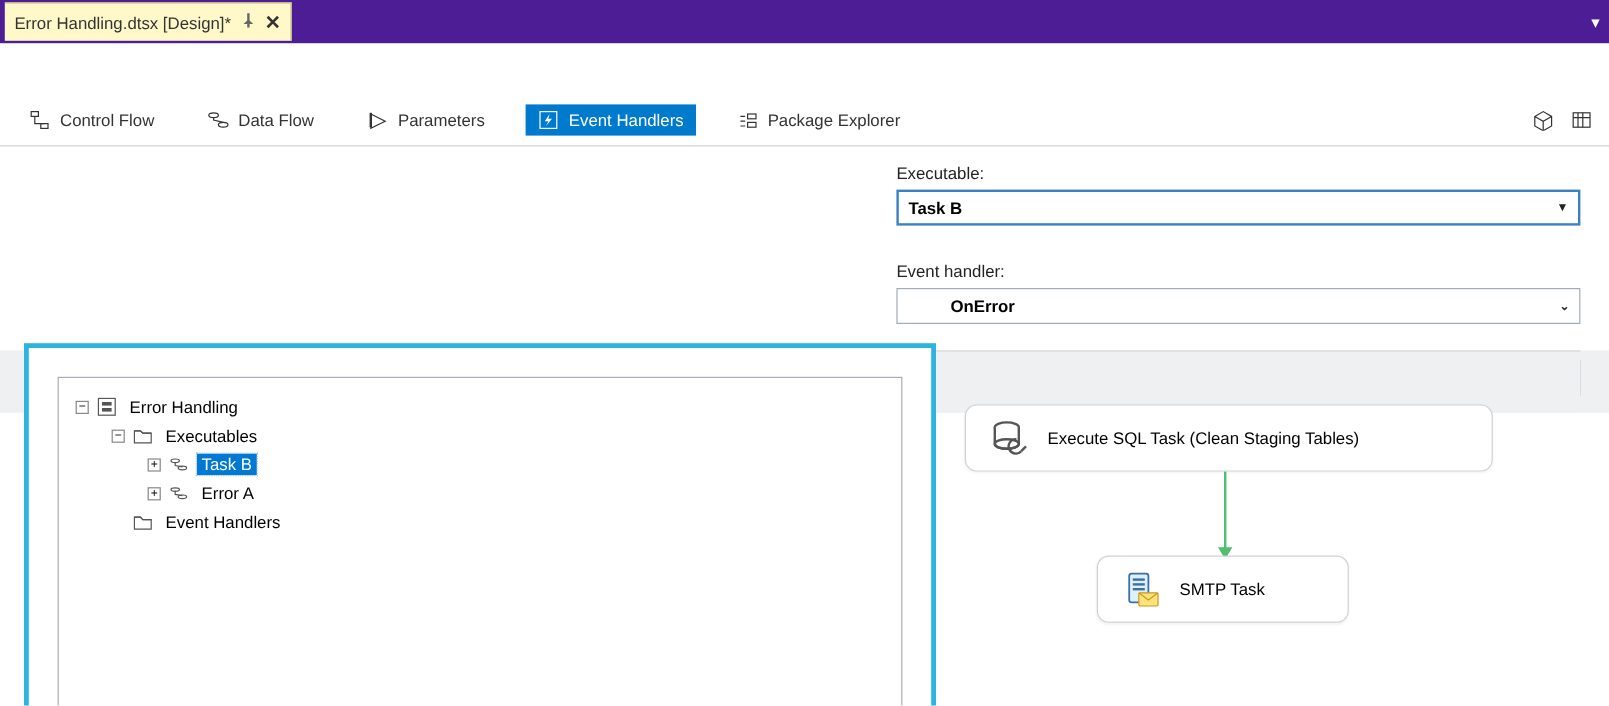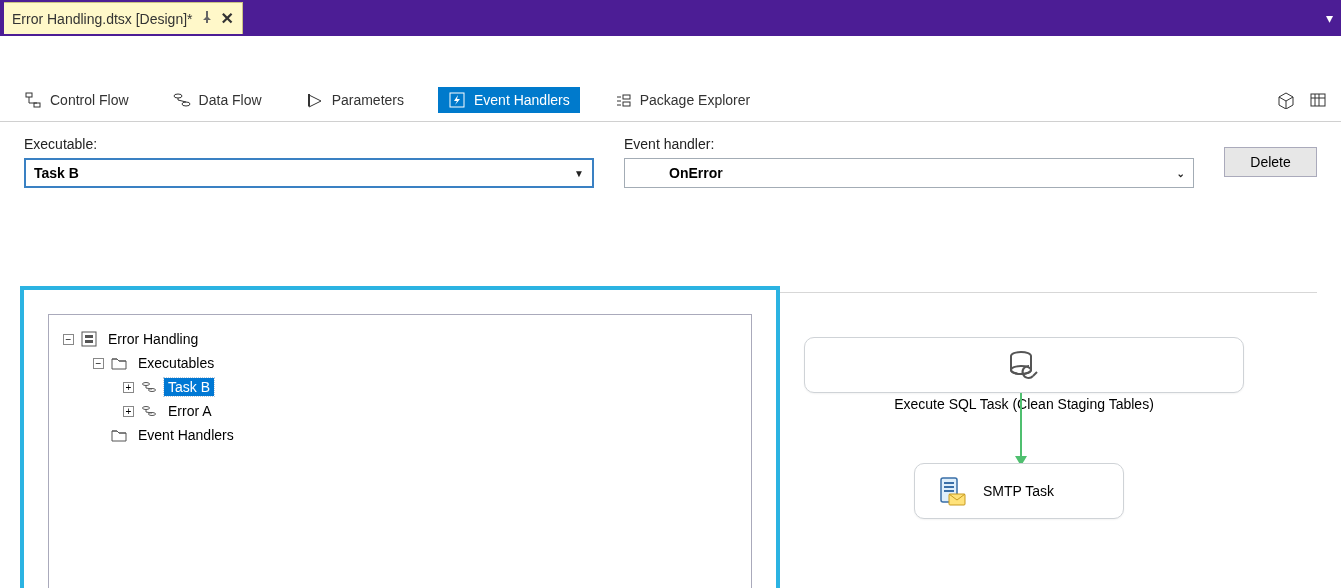--- a/index.html
+++ b/index.html
@@ -66,21 +66,22 @@
     align-items: center; justify-content: center;
   }
   .tb-right { margin-left:auto; display:flex; gap:14px; color:#333; }
   .content {
     padding: 14px 24px;
     position: relative;
   }
   .row-controls {
     display: flex;
     gap: 30px;
-    align-items: center;
+    align-items: flex-end;
+    flex-direction: column;
   }
   .field-block { display:flex; flex-direction:column; gap:6px; }
   .label { color:#222; }
   .dropdown {
     border: 2px solid #3a81c3;
     height: 30px;
     display:flex;
     align-items:center;
     justify-content:space-between;
     padding: 0 8px;
@@ -151,21 +152,21 @@
   }
   .flow-node {
     position:absolute;
     background:#fff;
     border:1px solid #cfd3d7;
     border-radius:10px;
     display:flex; align-items:center; gap:14px;
     padding:10px 20px;
     box-shadow:0 1px 2px rgba(0,0,0,0.05);
   }
-  #node1 { left:190px; top:44px; width:440px; height:56px;flex-direction:column; }
+  #node1 { left:190px; top:44px; width:440px; height:56px; }
   #node2 { left:300px; top:170px; width:210px; height:56px; }
   .node-icon { width:34px; height:34px; }
   .arrow {
     position:absolute;
     left:406px; top:100px;
     width:2px; height:72px;
     background:#4fbf6f;
   }
   .arrow:after {
     content:"";

